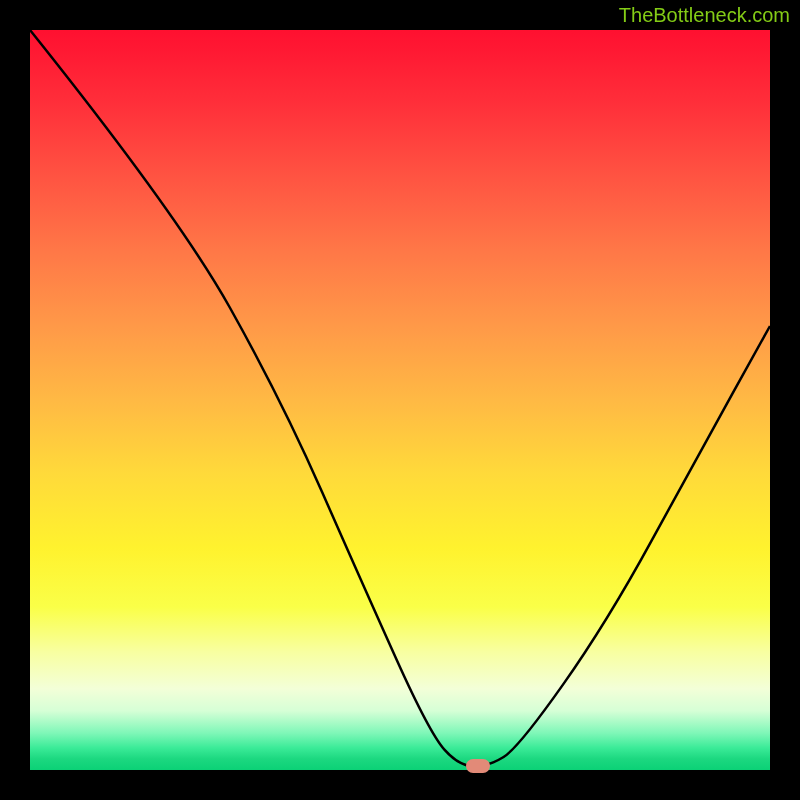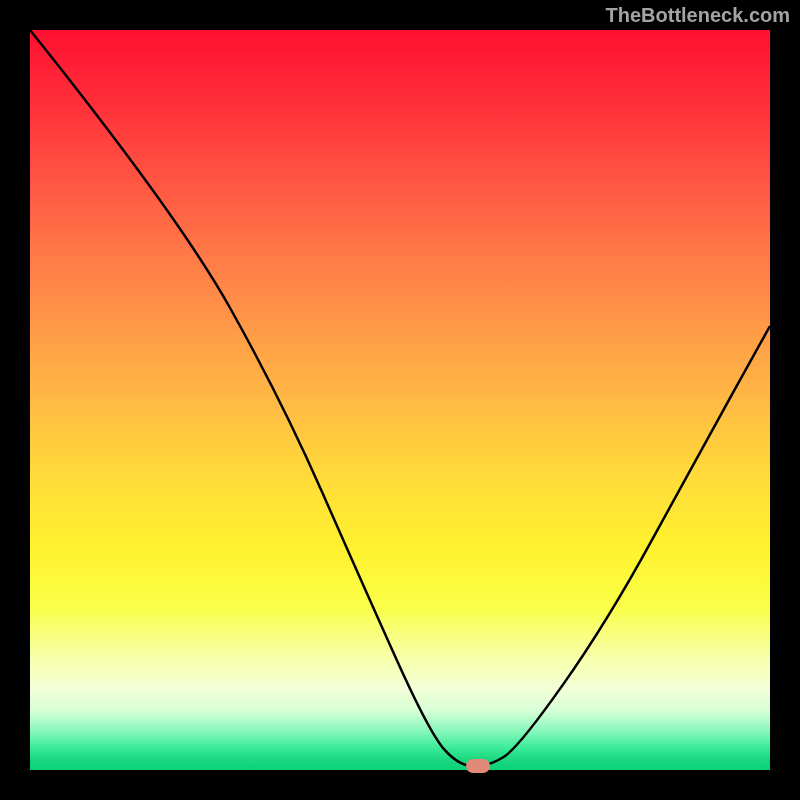--- a/index.html
+++ b/index.html
@@ -8,23 +8,23 @@
     width: 800px;
     height: 800px;
     background: #000;
     position: relative;
     font-family: Arial, sans-serif;
   }
   .watermark {
     position: absolute;
     top: 4px;
     right: 10px;
-    color: #a3a3a3;
+    color: #84cc16;
     font-size: 20px;
-    font-weight: 700;
+    font-weight: 400;
     z-index: 10;
   }
   .plot-area {
     position: absolute;
     left: 30px;
     top: 30px;
     width: 740px;
     height: 740px;
   }
   .gradient-bg {

